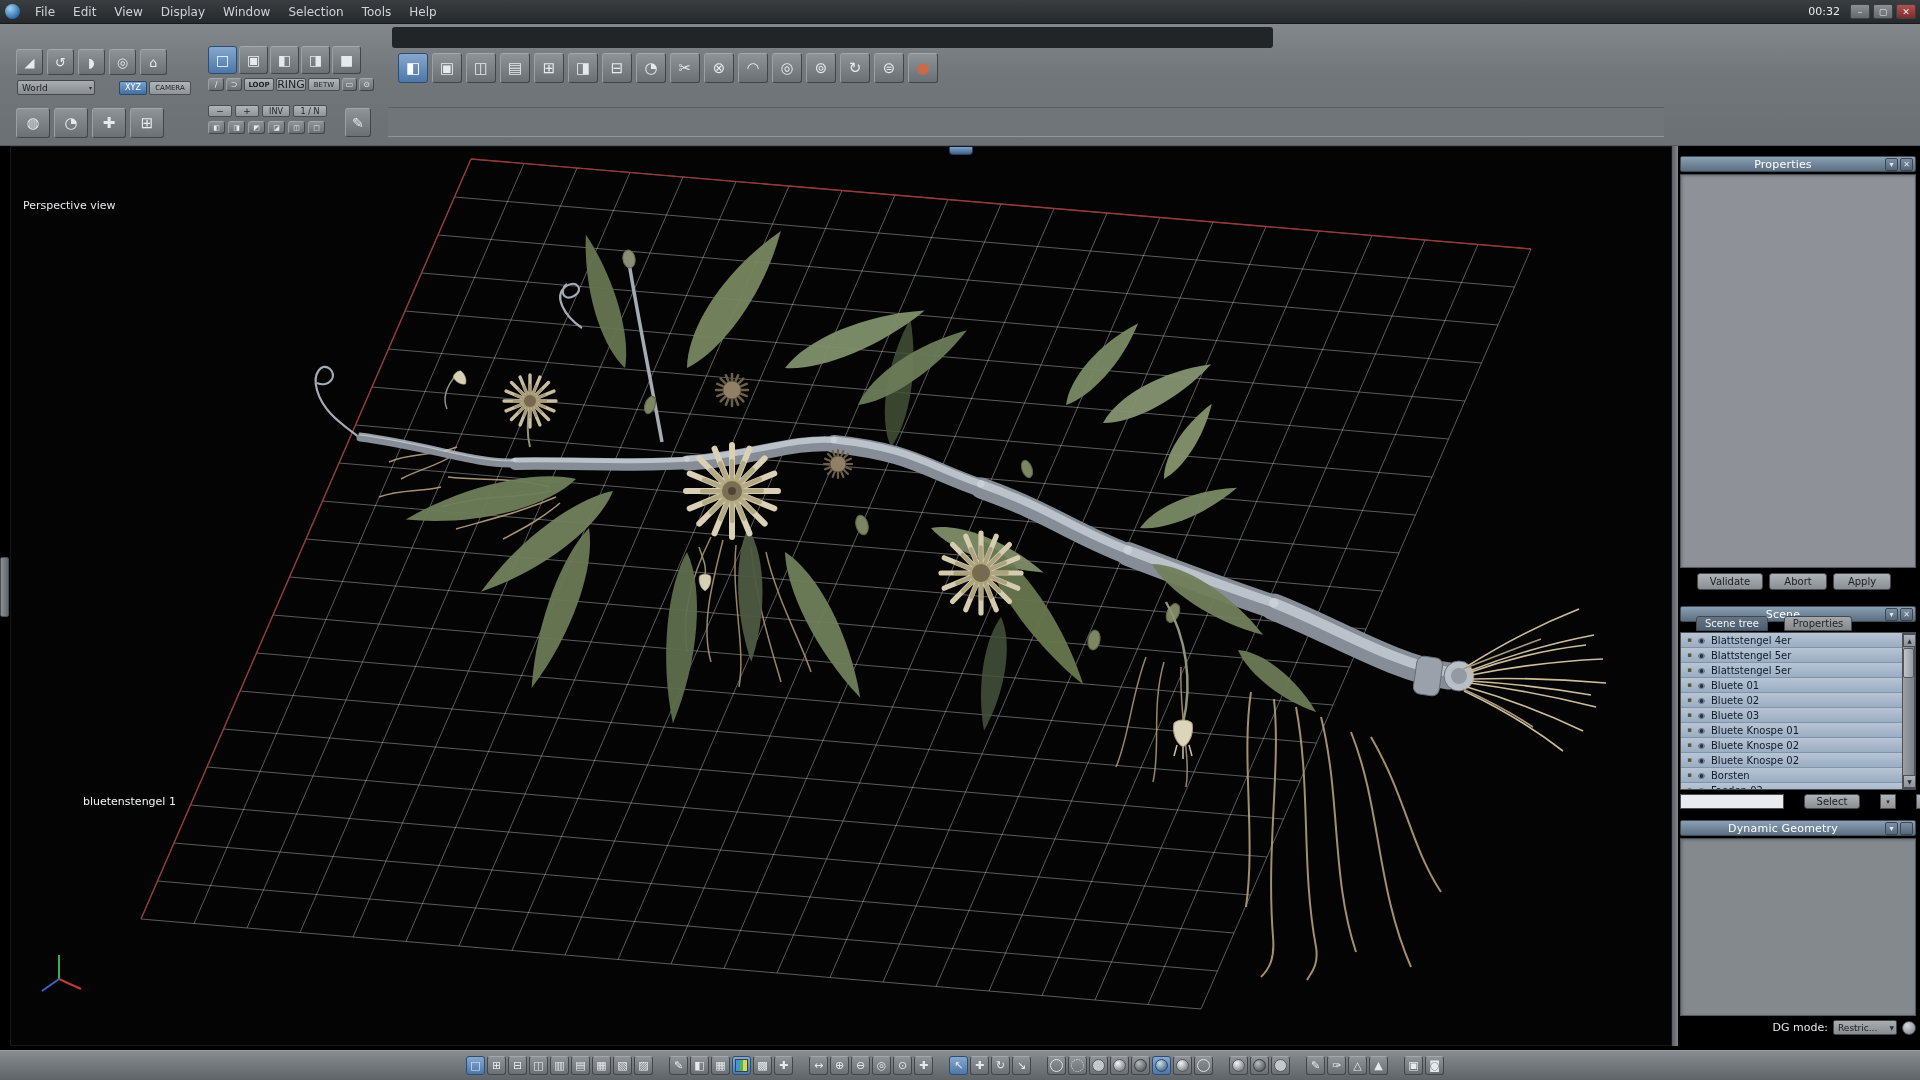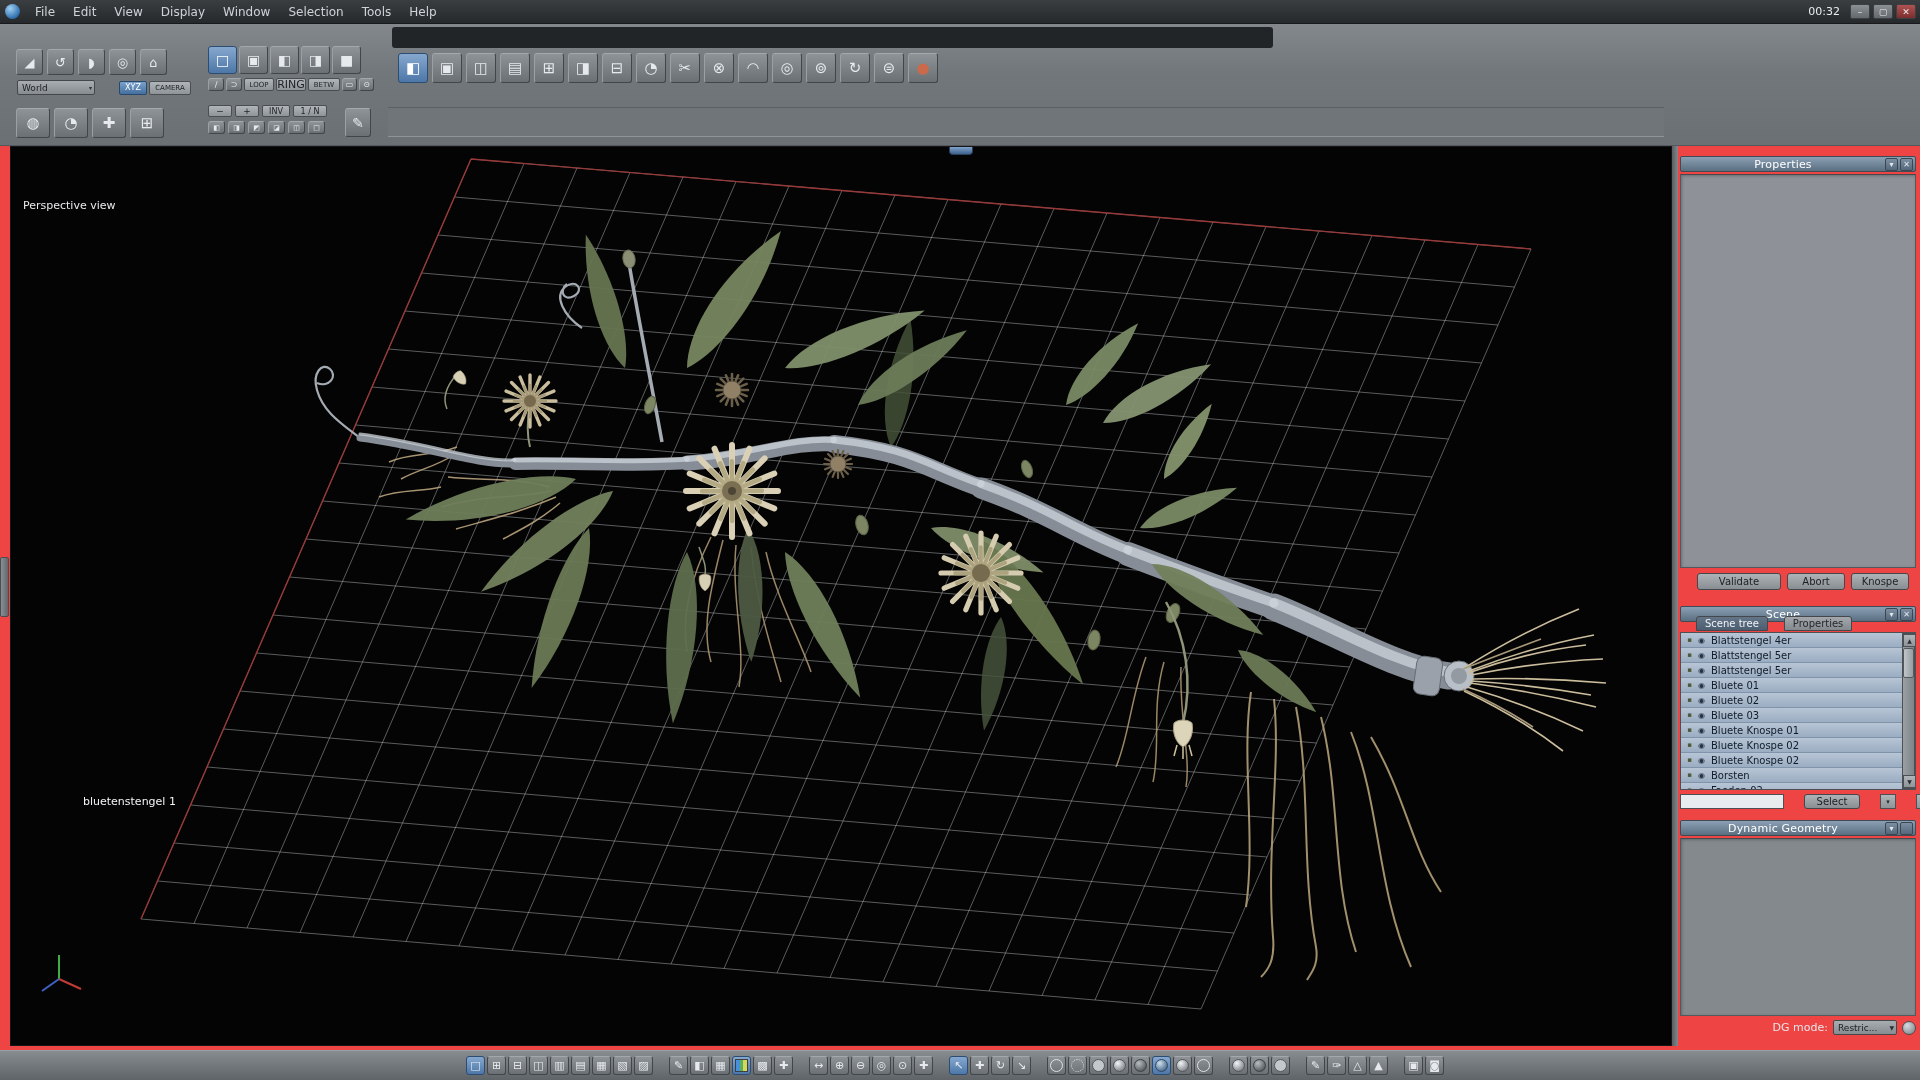--- a/index.html
+++ b/index.html
@@ -1,17 +1,17 @@
 <!DOCTYPE html>
 <html><head>
 <meta charset="utf-8">
 <style>
   *{margin:0;padding:0;box-sizing:border-box;}
   html,body{background:#4a4d50;}
-  #app{position:relative;width:1920px;height:1080px;background:#ef4444;
+  #app{position:relative;width:1920px;height:1080px;background:#000000;
        font-family:"DejaVu Sans","Liberation Sans",sans-serif;overflow:hidden;user-select:none;}
   .abs{position:absolute;}
 
   
   .menubar{left:0;top:0;width:1920px;height:24px;background:linear-gradient(#3b3e41,#26292c);
            border-bottom:1px solid #17191b;display:flex;align-items:center;}
   .appicon{width:15px;height:15px;border-radius:50%;margin:0 6px 0 5px;
            background:radial-gradient(circle at 35% 30%,#9fd0f2,#2f6fae 70%,#173f66);}
   .menu-item{padding:3px 9px;font-size:12px;color:#cfd3d7;}
   .clock{font-size:11px;color:#e9edf0;margin-right:10px;}
@@ -174,21 +174,21 @@
     <span class="ibtn sel" style="width:29px;height:28px;font-size:14px;">□</span>
     <span class="ibtn" style="width:29px;height:28px;font-size:14px;">▣</span>
     <span class="ibtn" style="width:29px;height:28px;font-size:14px;">◧</span>
     <span class="ibtn" style="width:29px;height:28px;font-size:14px;">◨</span>
     <span class="ibtn" style="width:29px;height:28px;font-size:14px;">■</span>
   </div>
 
   <div class="abs" style="left:208px;top:78px;display:flex;gap:2px;align-items:center;">
     <span class="ibtn" style="width:16px;height:13px;font-size:8px;">∕</span>
     <span class="ibtn" style="width:16px;height:13px;font-size:8px;">⊃</span>
-    <span class="tbtn" style="width:30px;height:13px;font-size:7px;">LOOP</span>
+    <span class="tbtn" style="width:30px;height:13px;font-size:7px;font-weight:bold;">LOOP</span>
     <span class="tbtn" style="width:30px;height:13px;font-size:11px;">RING</span>
     <span class="tbtn" style="width:32px;height:13px;font-size:7px;">BETW</span>
     <span class="ibtn" style="width:15px;height:13px;font-size:8px;">▭</span>
     <span class="ibtn" style="width:15px;height:13px;font-size:8px;">⊙</span>
   </div>
 
   <div class="abs groove" style="left:388px;top:107px;width:1276px;height:30px;"></div>
   <div class="abs" style="left:16px;top:108px;display:flex;gap:4px;">
     <span class="ibtn" style="width:34px;height:30px;font-size:15px;">◍</span>
     <span class="ibtn" style="width:34px;height:30px;font-size:15px;">◔</span>
@@ -381,23 +381,23 @@
 
   <div class="abs splitter"></div>
 
   <div class="abs phead" style="left:1680px;top:156px;width:236px;height:16px;">
     <span class="ph-title">Properties</span>
     <span class="phbtn">▾</span>
     <span class="phbtn">✕</span>
   </div>
   <div class="abs pbody" style="left:1680px;top:174px;width:236px;height:394px;"></div>
   <div class="abs" style="left:1697px;top:573px;display:flex;gap:6px;">
-    <span class="pbtn" style="width:84px;">Validate</span>
+    <span class="pbtn" style="width:66px;">Validate</span>
     <span class="pbtn" style="width:58px;">Abort</span>
-    <span class="pbtn" style="width:58px;">Knospe</span>
+    <span class="pbtn" style="width:58px;">Apply</span>
   </div>
 
   <div class="abs phead" style="left:1680px;top:598px;width:236px;height:16px;margin-top:8px;">
     <span class="ph-title">Scene</span>
     <span class="phbtn">▾</span>
     <span class="phbtn">✕</span>
   </div>
   <div class="abs" style="left:1682px;top:616px;display:flex;gap:2px;">
     <span class="stab on">Scene tree</span>
     <span class="stab off">Properties</span>

